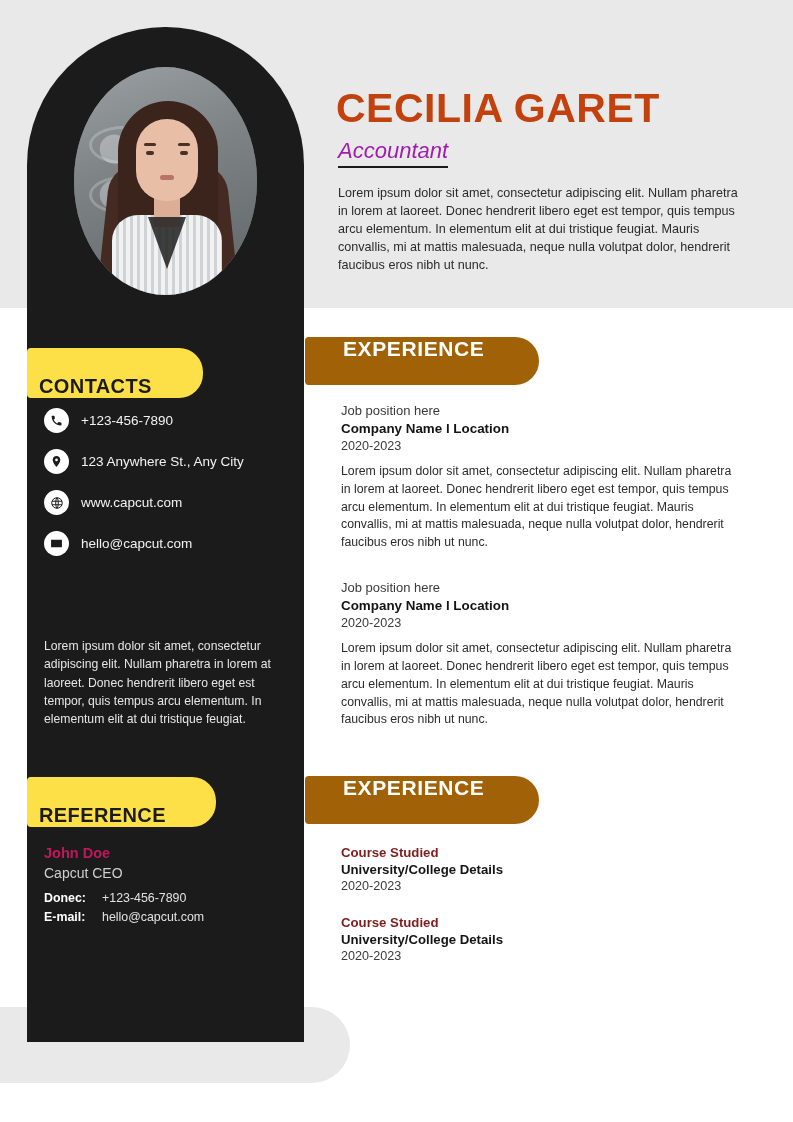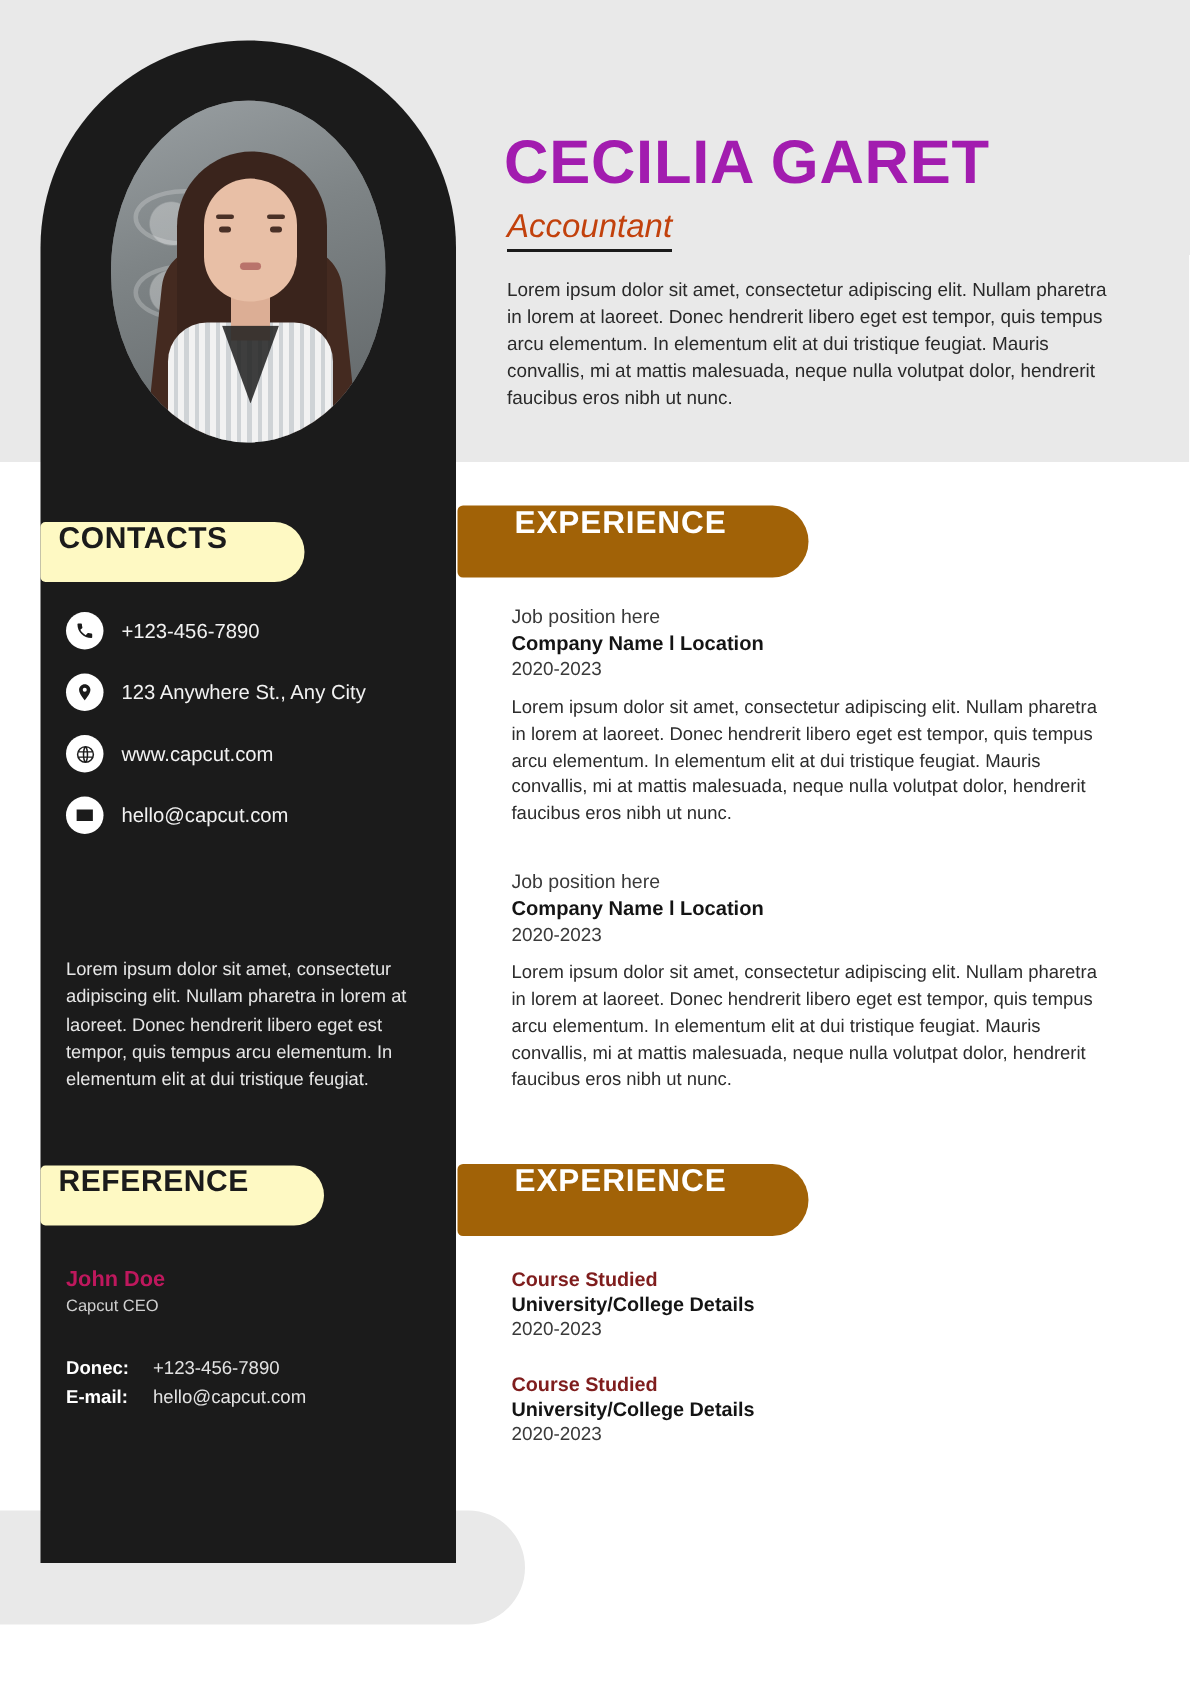--- a/index.html
+++ b/index.html
@@ -133,34 +133,34 @@
   }
   .eye { position:absolute; width:8px; height:4px; background:#4a3127; border-radius:4px; }
   .brow { position:absolute; width:12px; height:3px; background:#4a3127; border-radius:3px; }
   .lips { position:absolute; left:86px; top:108px; width:14px; height:5px; background:#b9736b; border-radius:5px; }
   .name {
     position: absolute;
     left: 336px; top: 88px;
     font-size: 41px;
     font-weight: bold;
     letter-spacing: 0.5px;
-    color: #a21caf;
+    color: #c2410c;
     line-height: 1;
     white-space: nowrap;
   }
   .role-wrap {
     position: absolute;
     left: 338px; top: 138px;
     border-bottom: 2px solid #1b1b1b;
     padding-bottom: 2px;
   }
   .role {
     font-size: 22px;
     font-style: italic;
-    color: #c2410c;
+    color: #a21caf;
     font-weight: normal;
   }
   .summary {
     position: absolute;
     left: 338px; top: 185px;
     width: 400px;
     font-size: 12.6px;
     line-height: 1.42;
     color: #2a2a2a;
   }
@@ -180,28 +180,28 @@
     padding-right: 30px;
   }
   .pill-dark span {
     color: #ffffff;
     font-size: 21px;
     font-weight: bold;
     letter-spacing: 0.6px;
   }
   .pill-light {
     position: absolute;
-    height: 40px;
-    background: #fef9c3;
+    height: 50px;
+    background: #fde047;
     border-top-left-radius: 4px;
     border-bottom-left-radius: 4px;
     border-top-right-radius: 24px;
     border-bottom-right-radius: 24px;
     display: flex;
-    align-items: flex-start;
+    align-items: flex-end;
     padding-left: 12px;
     padding-right: 26px;
   }
   .pill-light span {
     color: #1b1b1b;
     font-size: 20px;
     font-weight: bold;
     letter-spacing: 0.4px;
   }
 
@@ -247,22 +247,22 @@
     width: 240px;
   }
   .ref-name {
     color: #be185d;
     font-size: 14.5px;
     font-weight: bold;
     margin-bottom: 4px;
   }
   .ref-title {
     color: #cfcfcf;
-    font-size: 11px;
-    margin-bottom: 28px;
+    font-size: 14px;
+    margin-bottom: 10px;
   }
   .ref-row { display: flex; font-size: 12.4px; margin-bottom: 5px; }
   .ref-label { color: #ffffff; font-weight: bold; width: 58px; flex: 0 0 auto; }
   .ref-val { color: #e2e2e2; }
 
   
   .exp-list { position: absolute; left: 341px; top: 403px; width: 400px; }
   .exp-item { margin-bottom: 28px; }
   .exp-pos { font-size: 13px; color: #3a3a3a; margin-bottom: 3px; }
   .exp-company { font-size: 13.4px; font-weight: bold; color: #141414; margin-bottom: 3px; }

